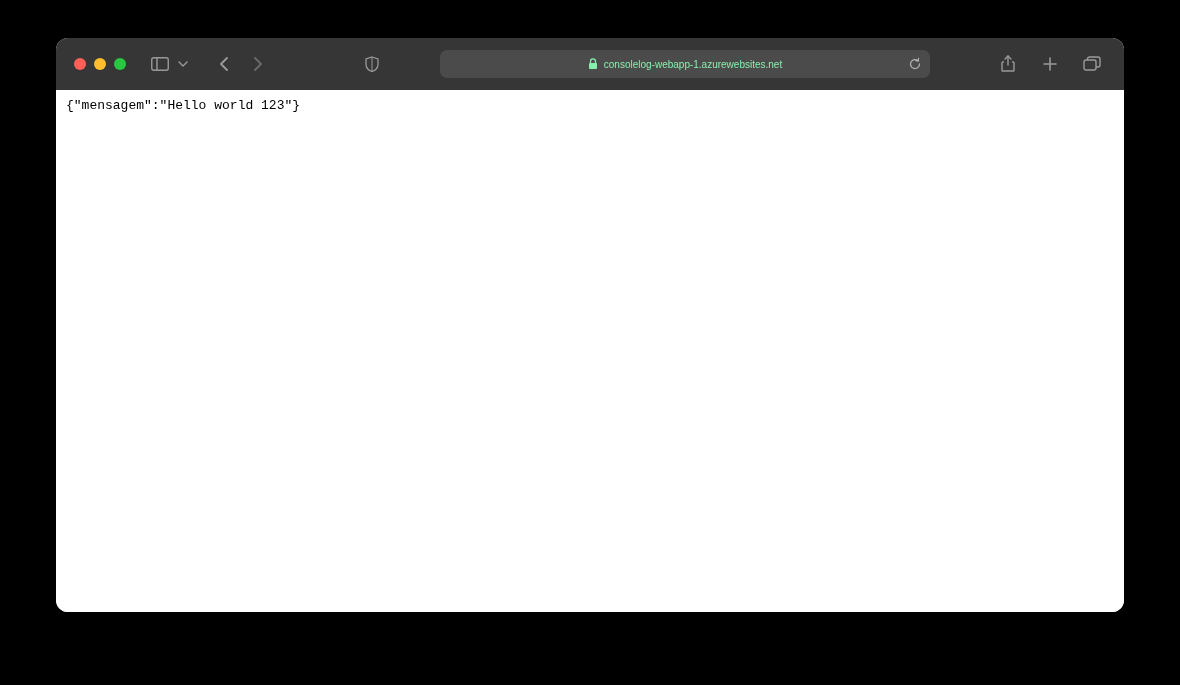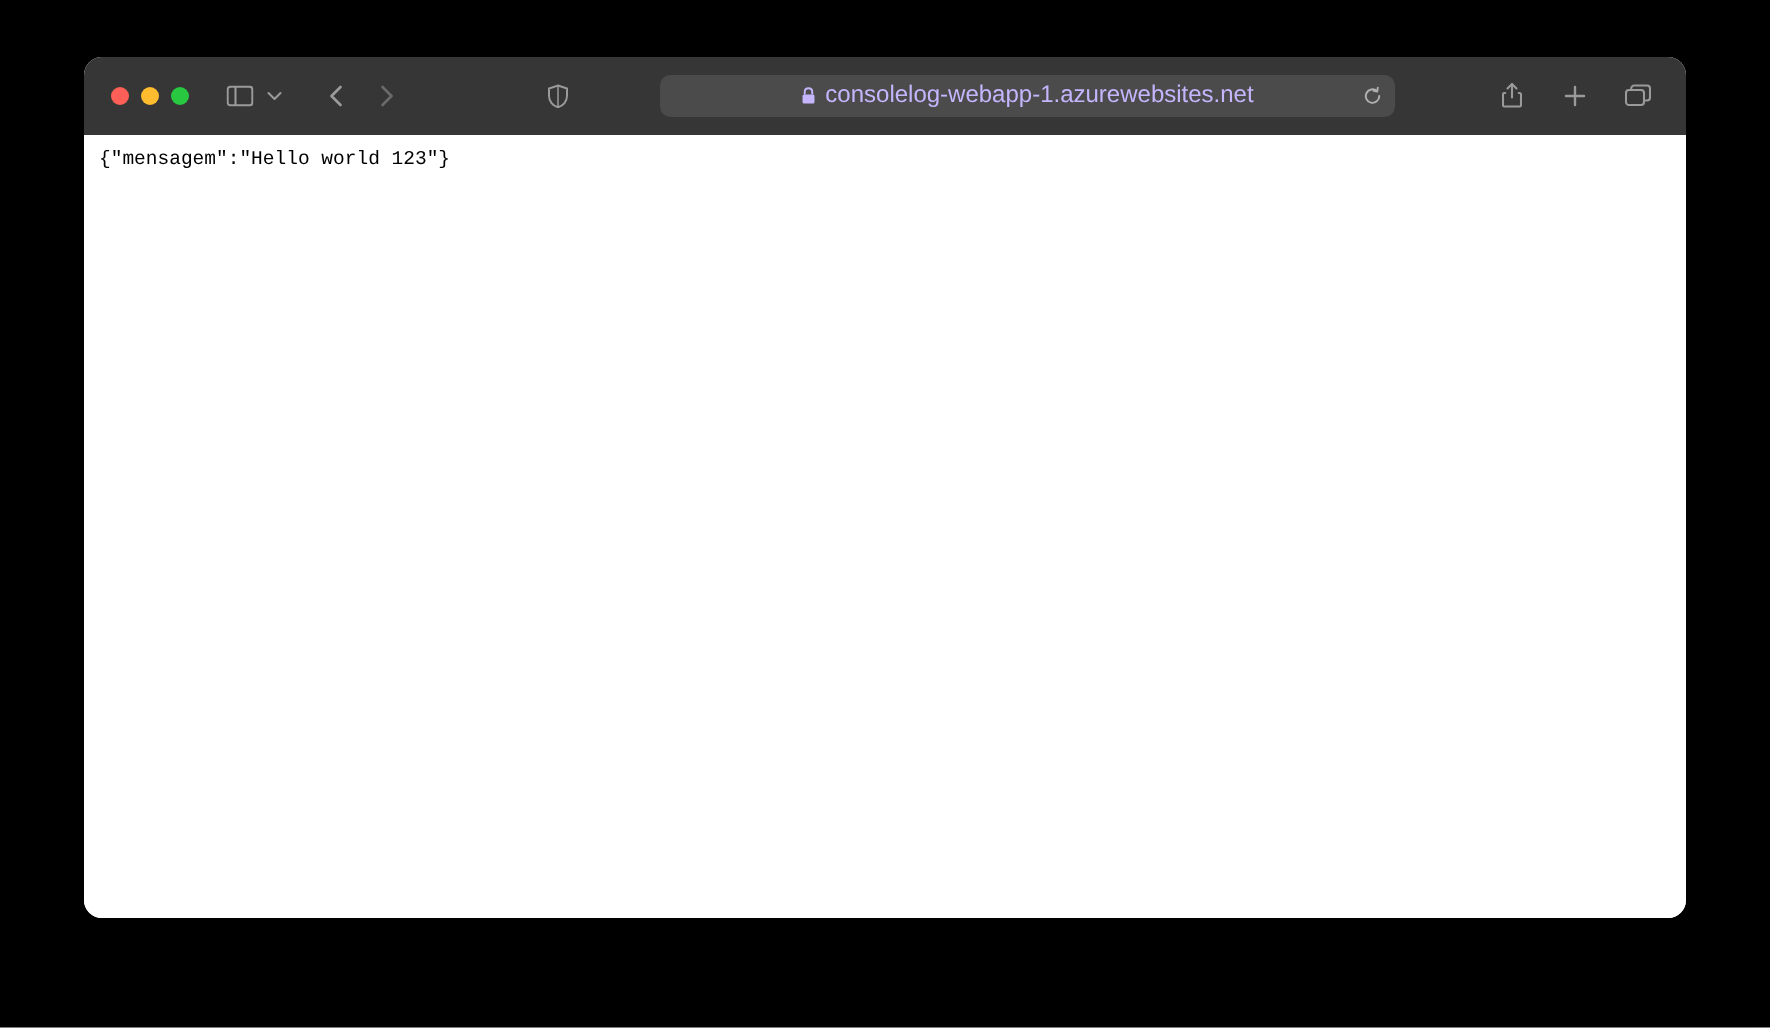--- a/index.html
+++ b/index.html
@@ -87,22 +87,22 @@
       justify-content: center;
       padding: 0 10px;
       gap: 8px;
       position: relative;
       margin: 0 auto;
     }
     .address-center {
       display: flex;
       align-items: center;
       gap: 6px;
-      color: #c4b5fd;
-      font-size: 16px;
+      color: #86efac;
+      font-size: 10px;
     }
     .refresh-btn {
       position: absolute;
       right: 8px;
       display: flex;
       align-items: center;
       color: #b0b0b0;
     }
     .right-group {
       display: flex;

